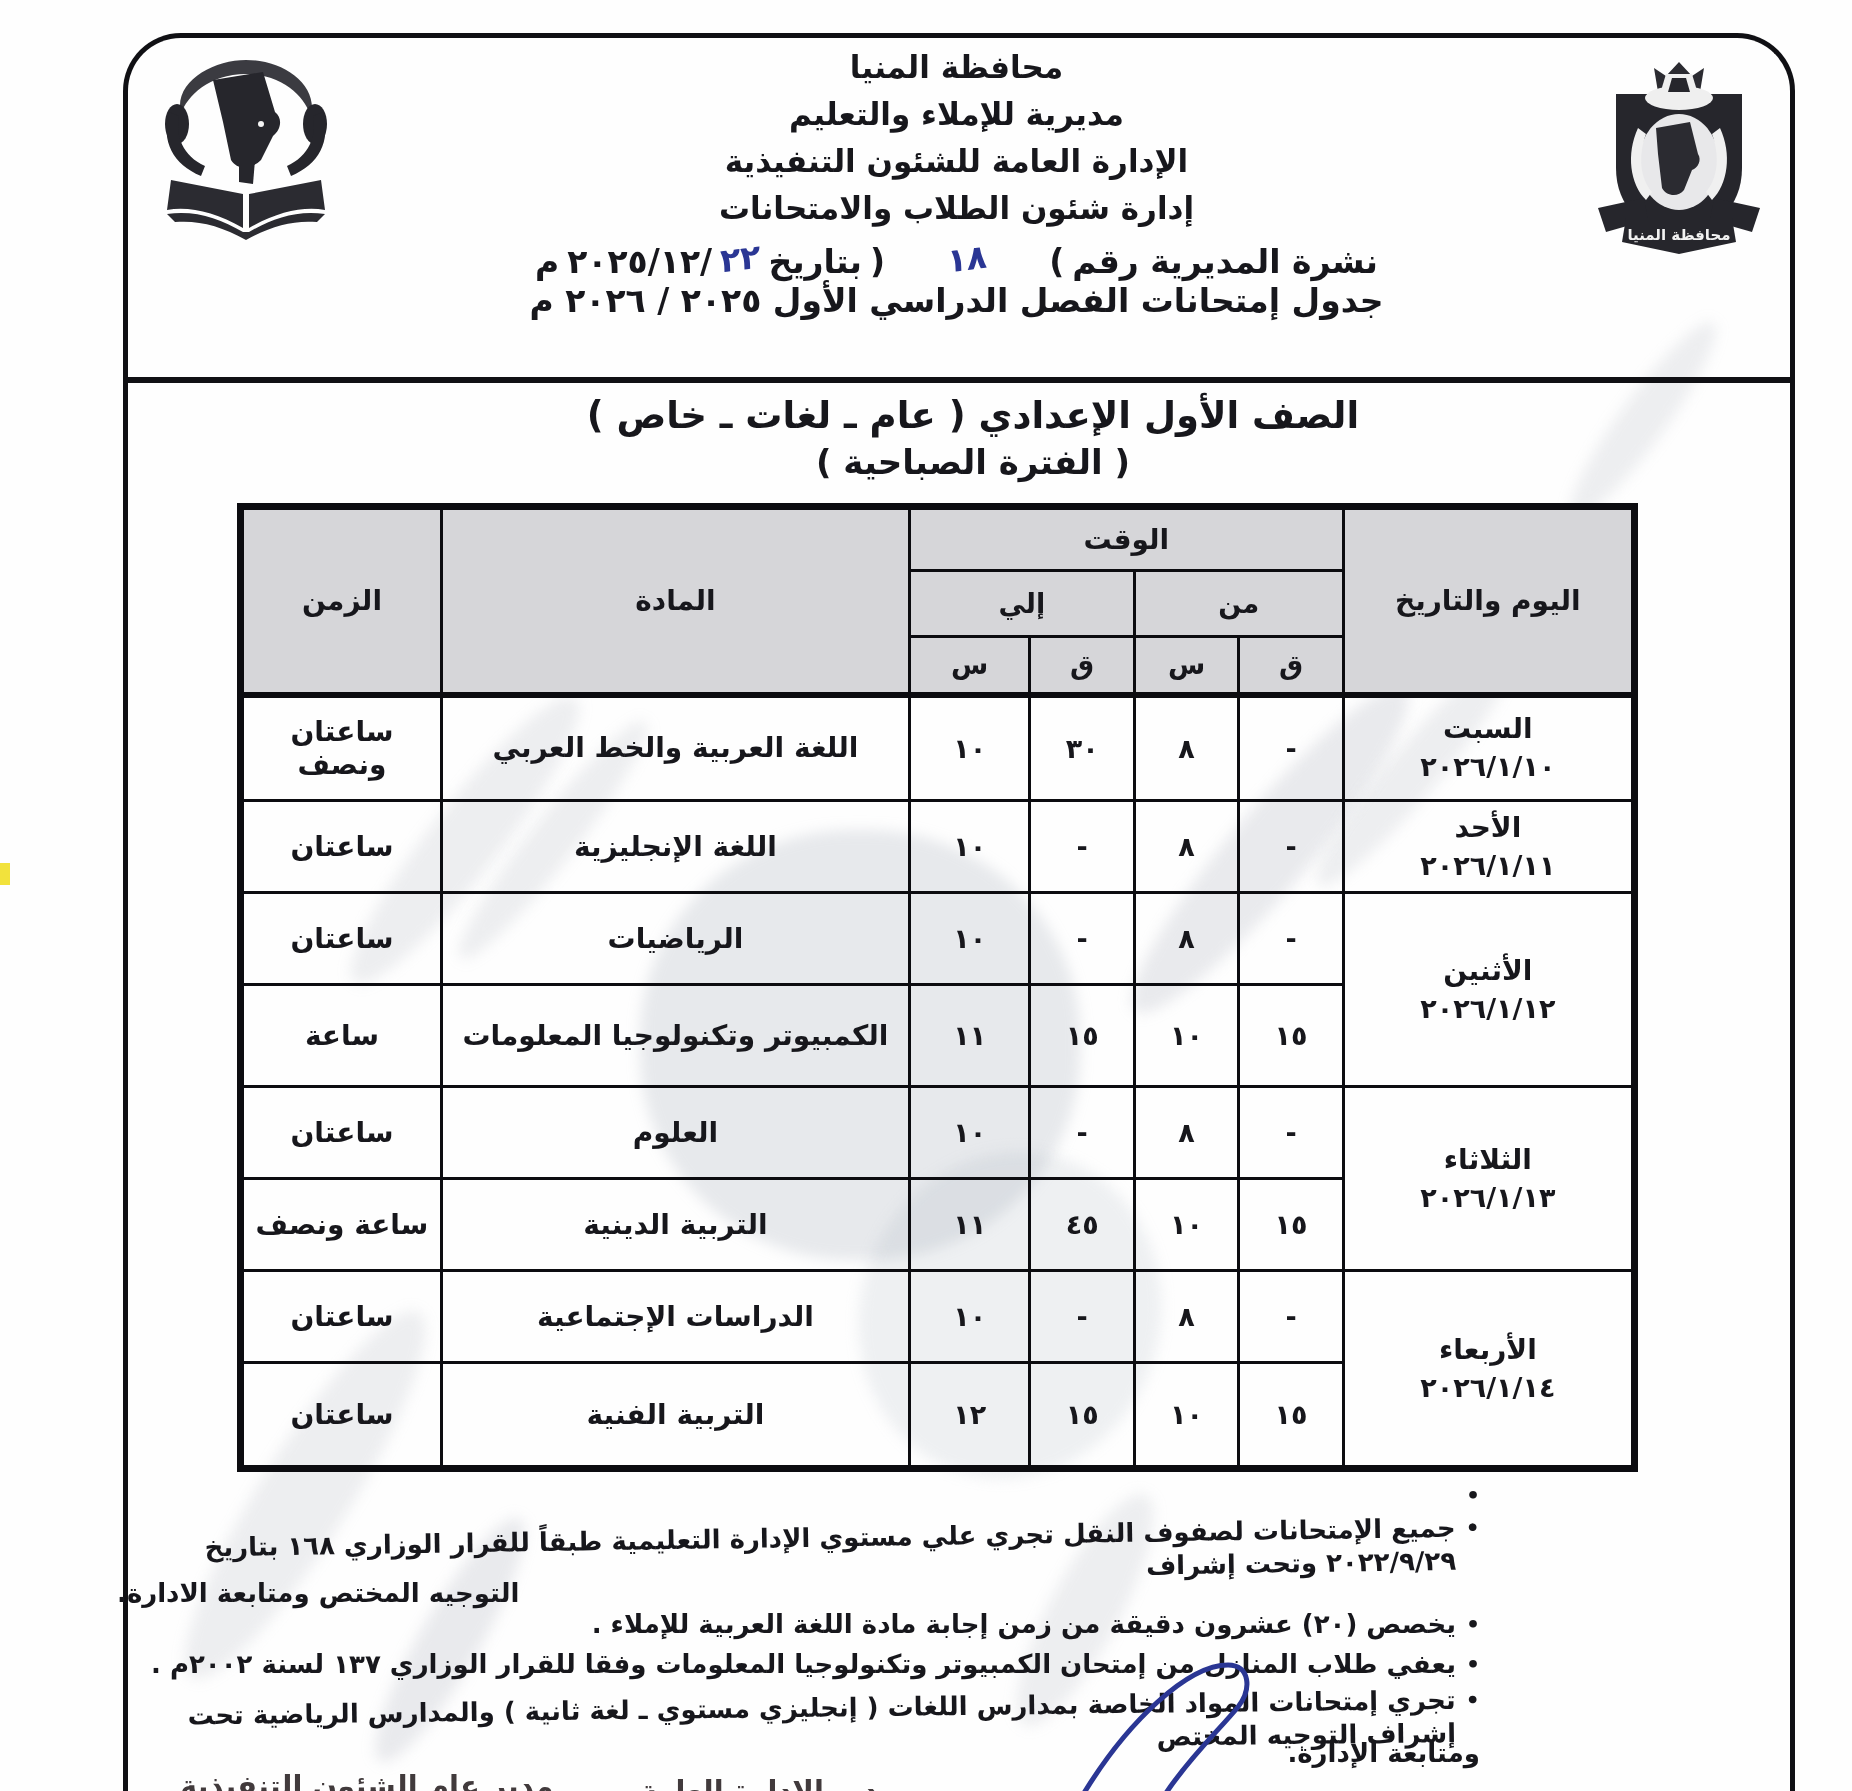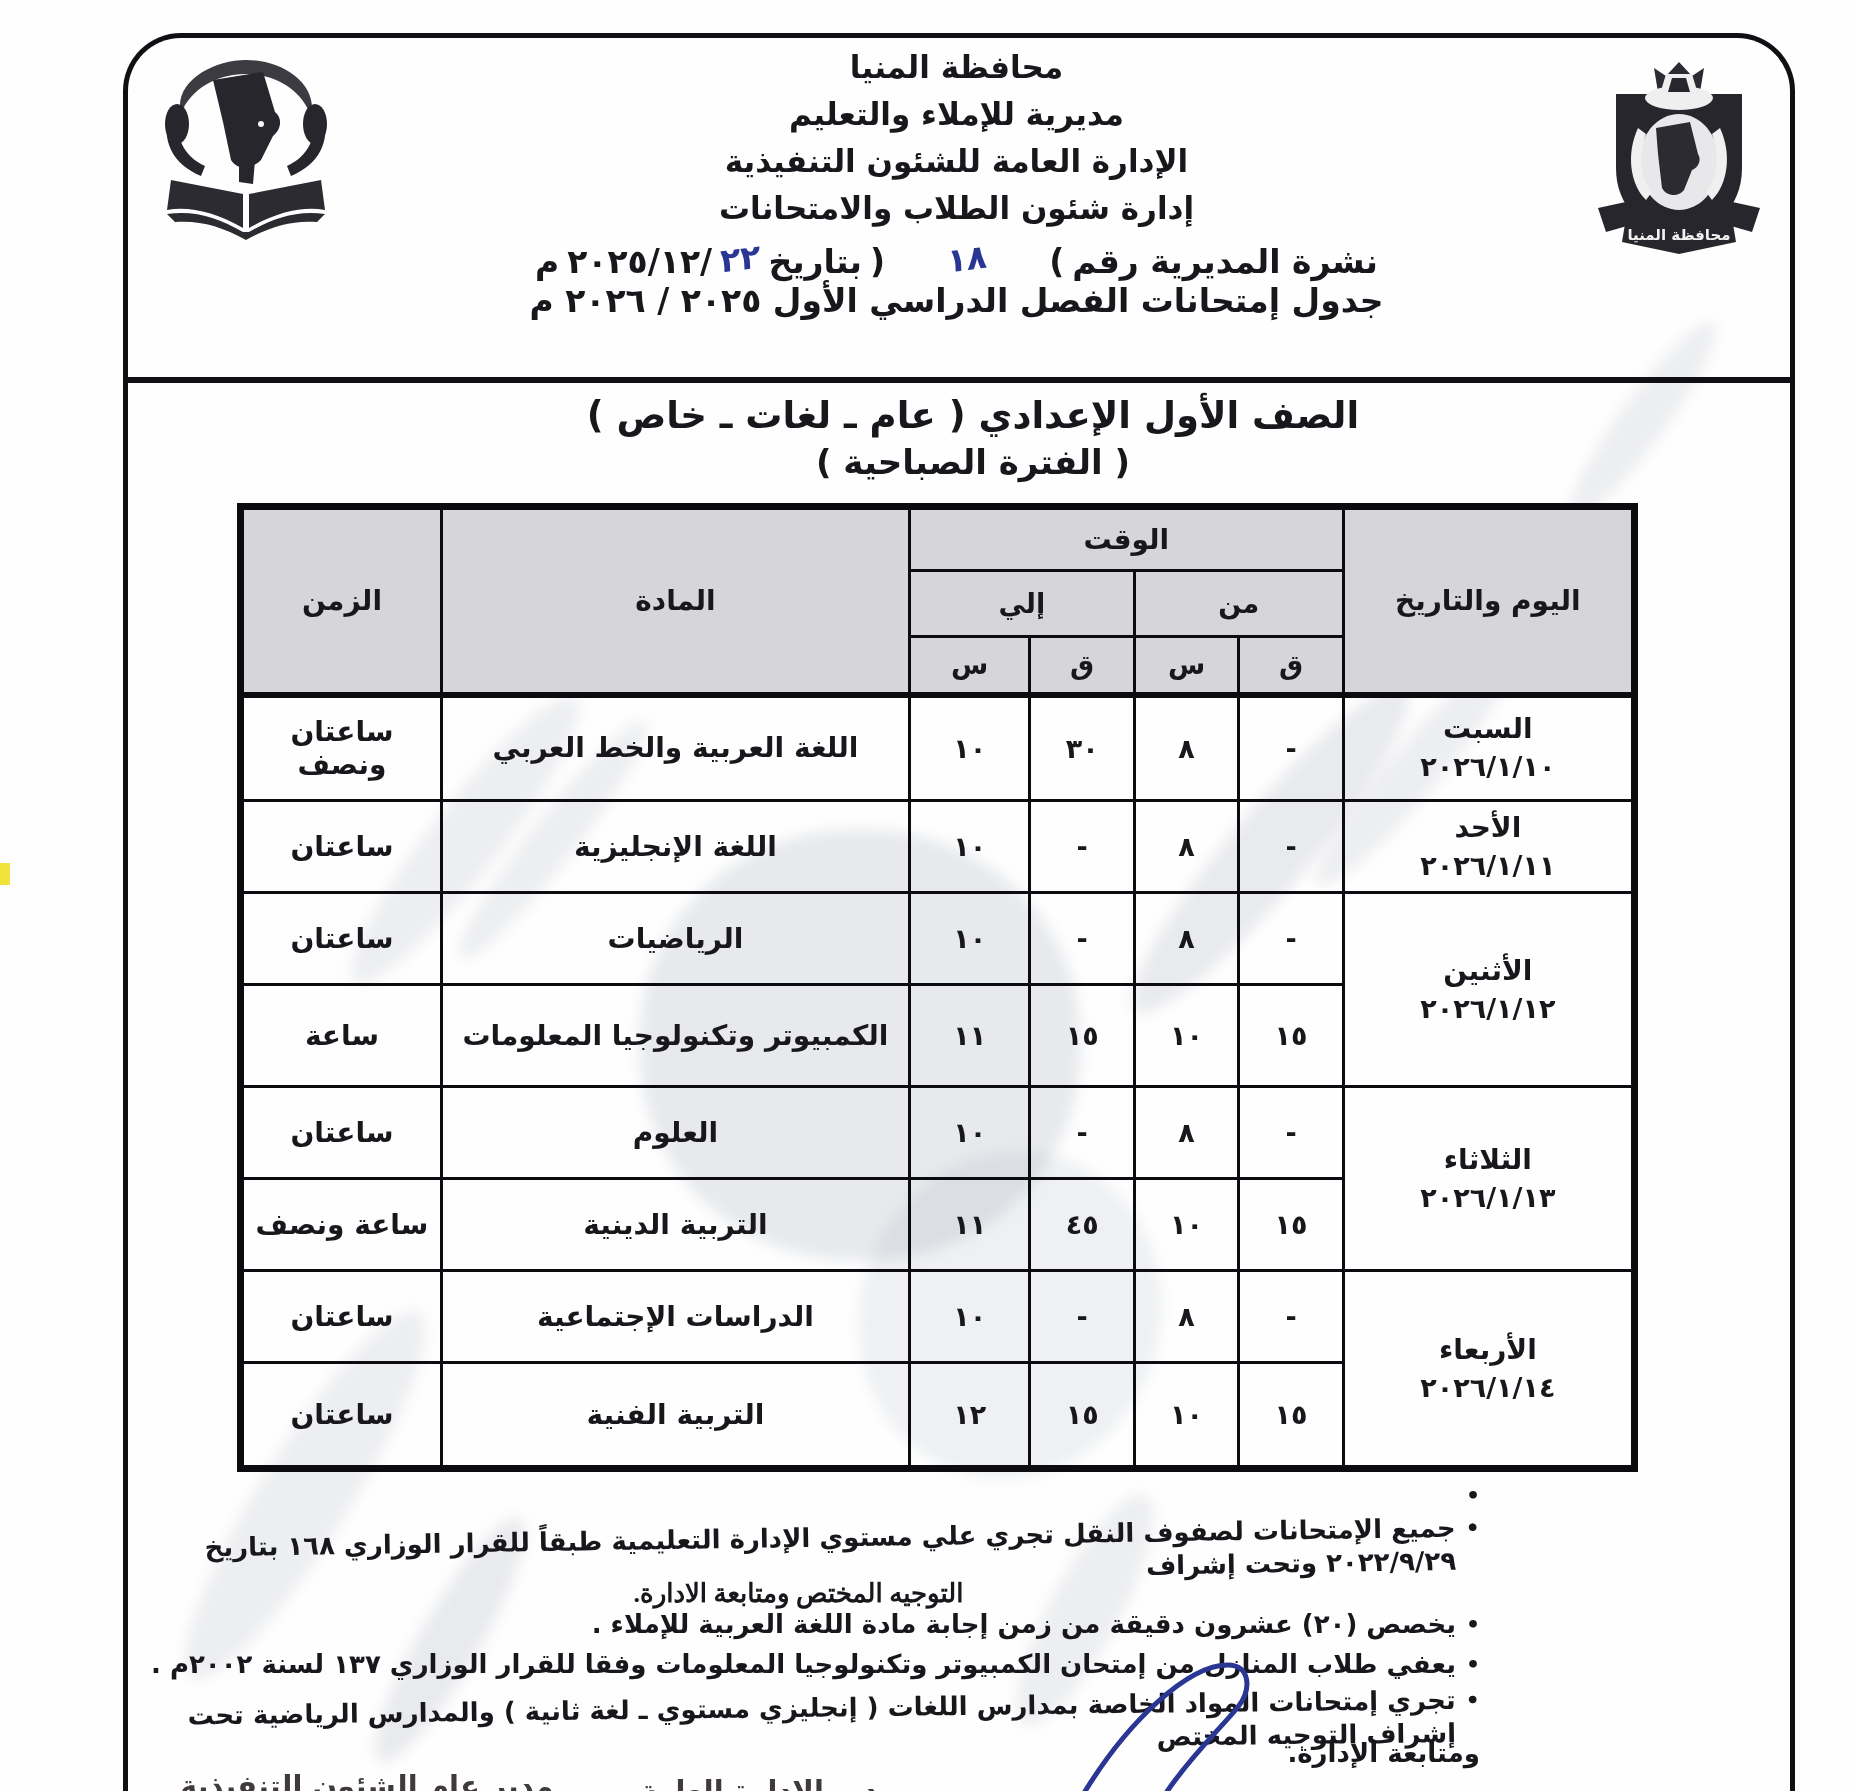--- a/index.html
+++ b/index.html
@@ -72,21 +72,21 @@
   col.c-day{width:290px;} col.c-q1{width:104px;} col.c-s1{width:104px;}
   col.c-q2{width:104px;} col.c-s2{width:120px;} col.c-subj{width:466px;} col.c-dur{width:200px;}
   tr.r-tall{height:106px;} tr.r-mid{height:92px;} tr.r-big{height:102px;}
   tr.h1{height:64px;} tr.h2{height:66px;} tr.h3{height:58px;}
 
   
   .notes{position:absolute;left:117px;top:1474px;width:1363px;z-index:2;font-weight:700;font-size:26px;}
   .note-line{position:absolute;width:100%;display:flex;gap:10px;line-height:33px;}
   .note-line .bullet{font-size:22px;line-height:33px;}
   .note-line.align-right{justify-content:flex-start;} 
-  .note-line.align-left{justify-content:center;font-family:Liberation Serif, serif;}
+  .note-line.align-left{justify-content:flex-end;}
   .note-line.tilt1{transform:rotate(-0.9deg);}
   .note-line.tilt2{transform:rotate(-0.7deg);}
 
   
   .cut-text{position:absolute;font-weight:700;font-size:29px;color:#413a3c;z-index:2;white-space:nowrap;}
   .signature{position:absolute;left:1070px;top:1655px;width:220px;height:140px;z-index:3;}
 </style>
 </head>
 <body>
 

